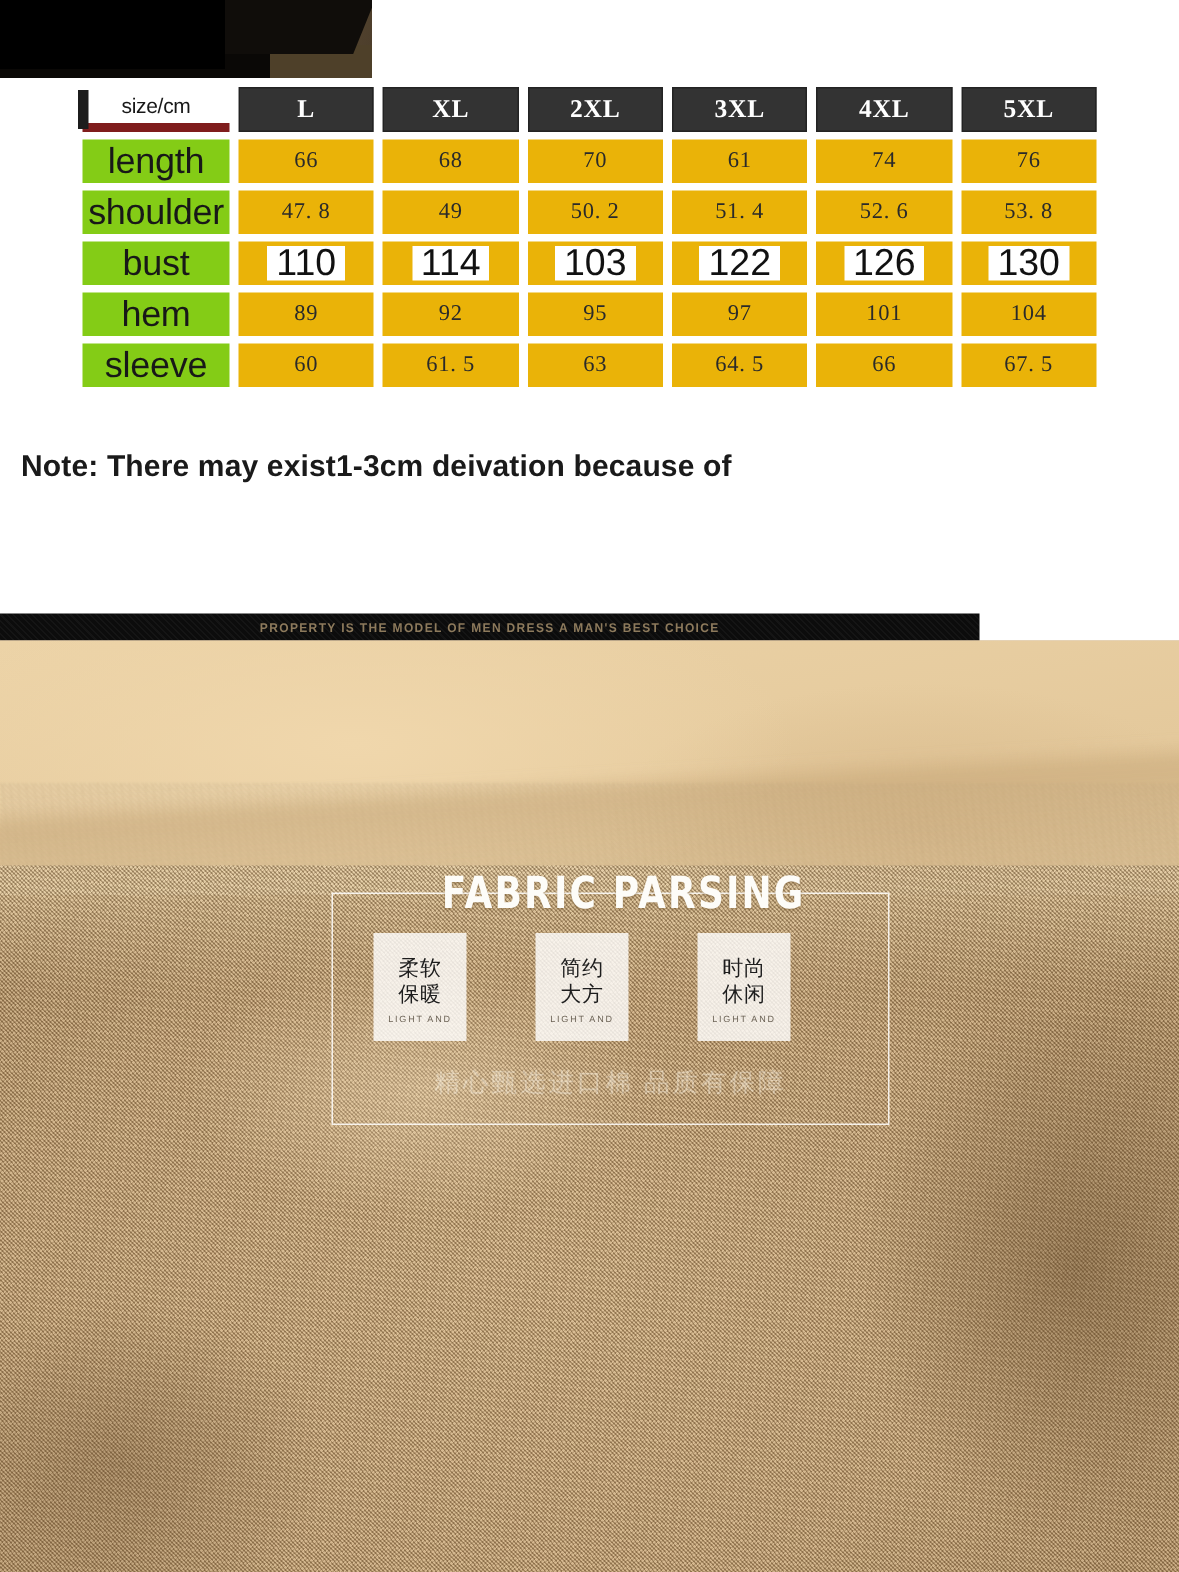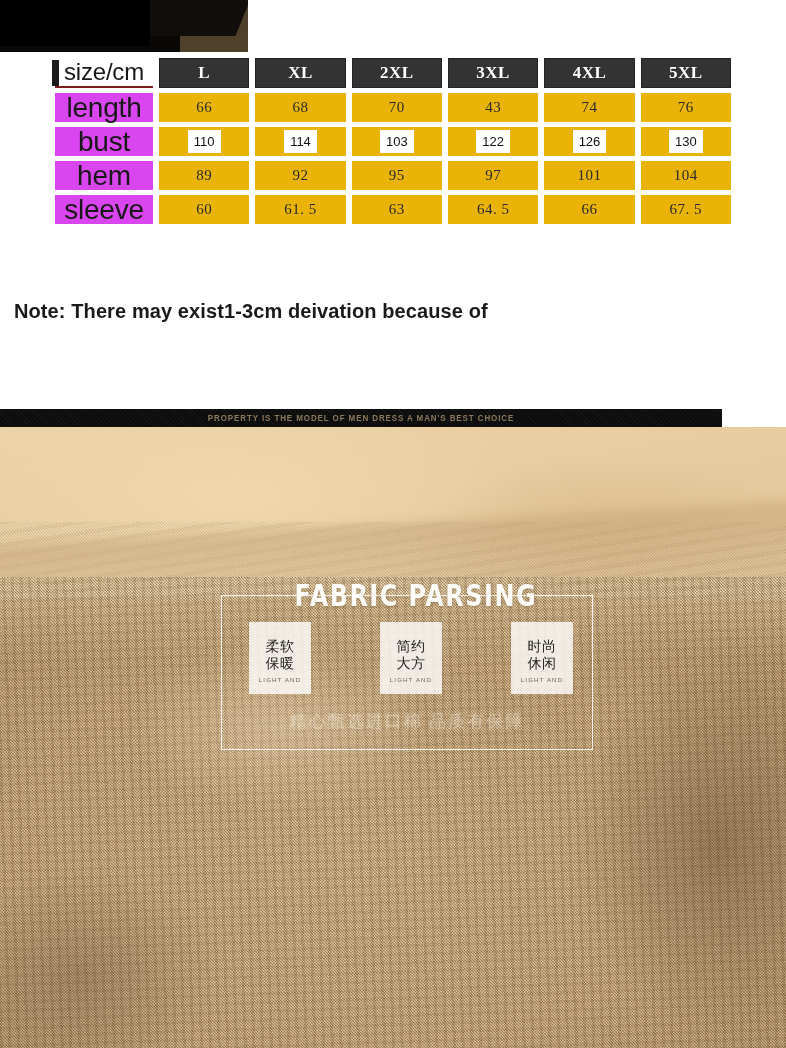--- a/index.html
+++ b/index.html
@@ -69,30 +69,30 @@
   }
   .st-row.header { height: 30px; margin-bottom: 5px; }
 
   .st-label {
     width: 98px;
     flex: 0 0 98px;
     position: relative;
     display: flex;
     align-items: center;
     justify-content: center;
-    font-size: 28px;
+    font-size: 24px;
     color: #181818;
-    background: #d946ef;
+    background: #84cc16;
     letter-spacing: -0.2px;
     white-space: nowrap;
   }
   .st-label.header-label {
     background: #ffffff;
-    font-size: 24px;
-    border-bottom: 2px solid #7f1d1d;
+    font-size: 14px;
+    border-bottom: 6px solid #7f1d1d;
     box-sizing: border-box;
     justify-content: center;
   }
   .st-label.header-label::before {
     content: "";
     position: absolute;
     left: -3px;
     top: 2px;
     width: 7px;
     height: 26px;
@@ -115,21 +115,21 @@
     background: #333333;
     color: #ffffff;
     font-family: "Liberation Serif", serif;
     font-weight: bold;
     font-size: 17px;
     letter-spacing: 0.5px;
     box-shadow: 0 0 0 1px #232323 inset;
   }
   .st-row.emphasis .st-cell {
     font-family: "Liberation Sans", sans-serif;
-    font-size: 13px;
+    font-size: 25px;
     color: #111111;
     letter-spacing: 0;
   }
   .st-row.emphasis .st-cell > span {
     background: #ffffff;
     padding: 0 6px;
     line-height: 23px;
   }
 
   
@@ -146,21 +146,21 @@
     line-height: 39px;
     letter-spacing: 0.1px;
     white-space: nowrap;
   }
 
   
   .slogan-banner {
     position: absolute;
     left: 0;
     top: 409px;
-    width: 722px;
+    width: 653px;
     height: 18px;
     background:
       repeating-linear-gradient(45deg, rgba(255,255,255,0.035) 0 1px, rgba(0,0,0,0) 1px 3px),
       #0c0c0c;
     display: flex;
     align-items: center;
     justify-content: center;
     overflow: hidden;
   }
   .slogan-text {
@@ -276,21 +276,21 @@
     top: 588px;
     width: 238px;
     height: 16px;
     background: transparent;
   }
 
   .cards-row {
     position: absolute;
     left: 249px;
     top: 622px;
-    width: 324px;
+    width: 278px;
     display: flex;
     justify-content: space-between;
   }
   .feature-card {
     width: 62px;
     height: 72px;
     background: rgba(255,255,255,0.80);
     display: flex;
     flex-direction: column;
     align-items: center;
@@ -349,25 +349,34 @@
     <div class="st-cell">3XL</div>
     <div class="st-cell">4XL</div>
     <div class="st-cell">5XL</div>
   </div>
 
   <div class="st-row">
     <div class="st-label">length</div>
     <div class="st-cell">66</div>
     <div class="st-cell">68</div>
     <div class="st-cell">70</div>
-    <div class="st-cell">43</div>
+    <div class="st-cell">61</div>
     <div class="st-cell">74</div>
     <div class="st-cell">76</div>
   </div>
 
+  <div class="st-row">
+    <div class="st-label">shoulder</div>
+    <div class="st-cell">47. 8</div>
+    <div class="st-cell">49</div>
+    <div class="st-cell">50. 2</div>
+    <div class="st-cell">51. 4</div>
+    <div class="st-cell">52. 6</div>
+    <div class="st-cell">53. 8</div>
+  </div>
 
   <div class="st-row emphasis">
     <div class="st-label">bust</div>
     <div class="st-cell">
         <span>110</span>
       </div>
     <div class="st-cell">
         <span>114</span>
       </div>
     <div class="st-cell">

